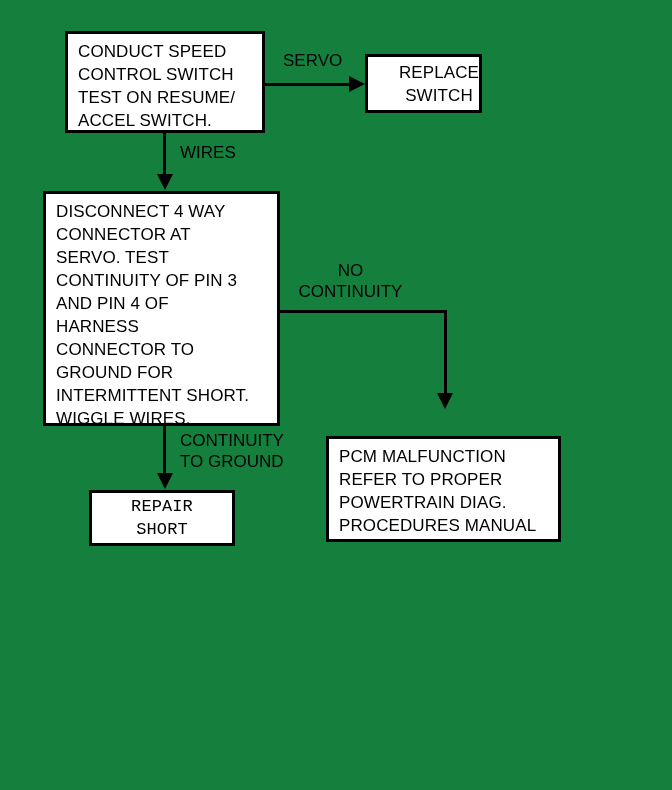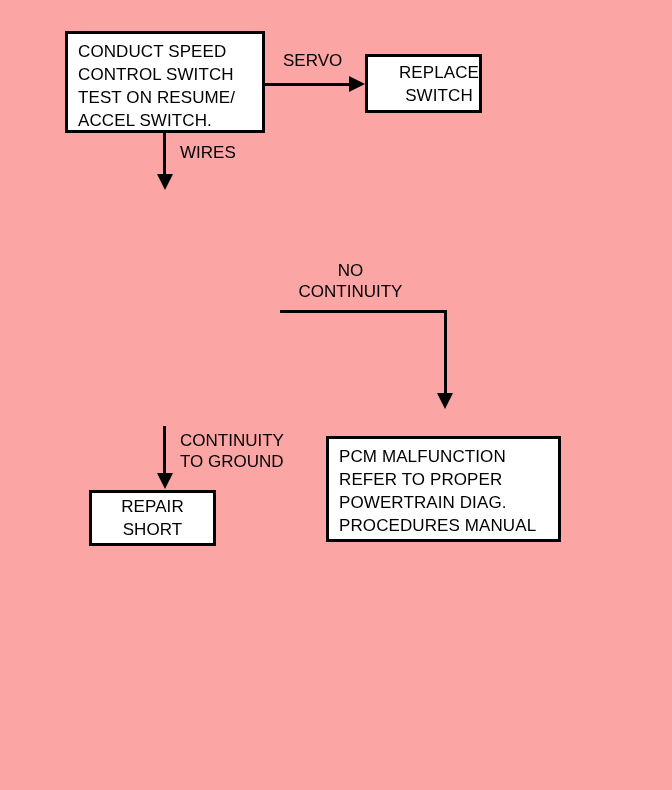--- a/index.html
+++ b/index.html
@@ -4,21 +4,21 @@
 <style>
   html, body {
     margin: 0;
     padding: 0;
     background: #ffffff;
   }
   #canvas {
     position: relative;
     width: 672px;
     height: 790px;
-    background: #fca5a5;
+    background: #15803d;
     font-family: "Liberation Sans", sans-serif;
     overflow: hidden;
   }
   .node {
     position: absolute;
     box-sizing: border-box;
     border: 3px solid #000000;
     background: #ffffff;
     color: #000000;
     font-size: 17px;
@@ -99,34 +99,44 @@
   <div class="arrow-right" style="left:349px; top:76px;"></div>
   <div class="edge-label" style="left:283px; top:50px;">SERVO</div>
 
   <div class="node centered" style="left:365px; top:54px; width:117px; height:59px;padding-left:31px;">REPLACE
 SWITCH</div>
 
   <div class="line-v" style="left:163px; top:133px; height:44px;"></div>
   <div class="arrow-down" style="left:157px; top:174px;"></div>
   <div class="edge-label" style="left:180px; top:142px;">WIRES</div>
 
+  <div class="node pad-left" style="left:43px; top:191px; width:237px; height:235px;">DISCONNECT 4 WAY
+CONNECTOR AT
+SERVO. TEST
+CONTINUITY OF PIN 3
+AND PIN 4 OF
+HARNESS
+CONNECTOR TO
+GROUND FOR
+INTERMITTENT SHORT.
+WIGGLE WIRES.</div>
 
   <div class="line-h" style="left:280px; top:310px; width:167px;"></div>
   <div class="line-v" style="left:444px; top:310px; height:85px;"></div>
   <div class="arrow-down" style="left:437px; top:393px;"></div>
   <div class="edge-label center" style="left:298px; top:254px; width:105px;">NO
 CONTINUITY</div>
 
   <div class="node pad-left" style="left:326px; top:412px; width:235px; height:106px;margin-top:24px;">PCM MALFUNCTION
 REFER TO PROPER
 POWERTRAIN DIAG.
 PROCEDURES MANUAL</div>
 
   <div class="line-v" style="left:163px; top:426px; height:50px;"></div>
   <div class="arrow-down" style="left:157px; top:473px;"></div>
   <div class="edge-label" style="left:180px; top:430px;">CONTINUITY
 TO GROUND</div>
 
-  <div class="node centered" style="left:89px; top:490px; width:127px; height:56px;">REPAIR
+  <div class="node centered" style="left:89px; top:490px; width:146px; height:56px;font-family:Liberation Mono, monospace;">REPAIR
 SHORT</div>
 
 
 </div>
 
 </body></html>

